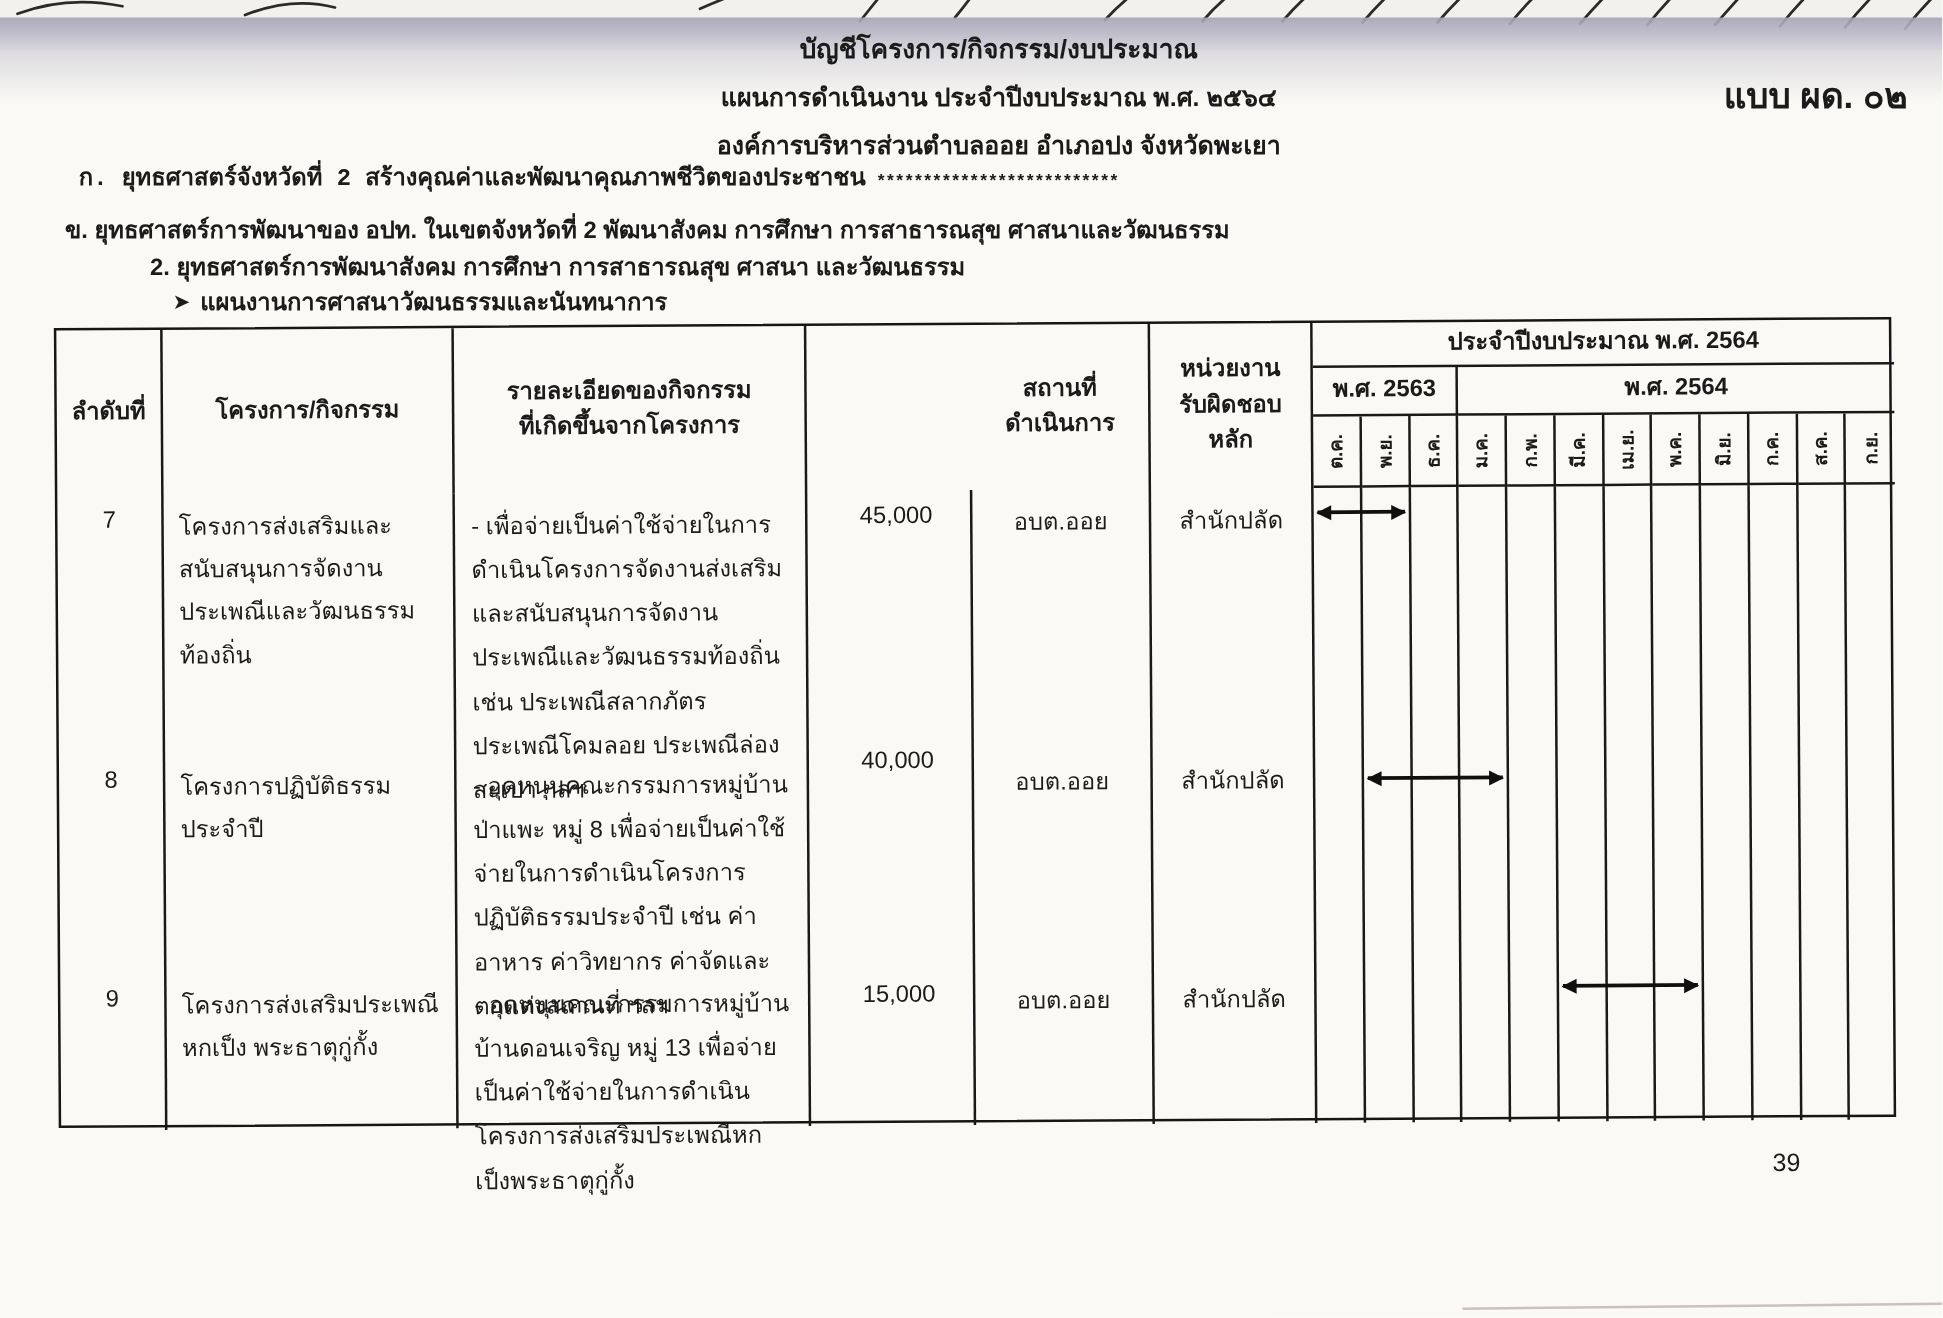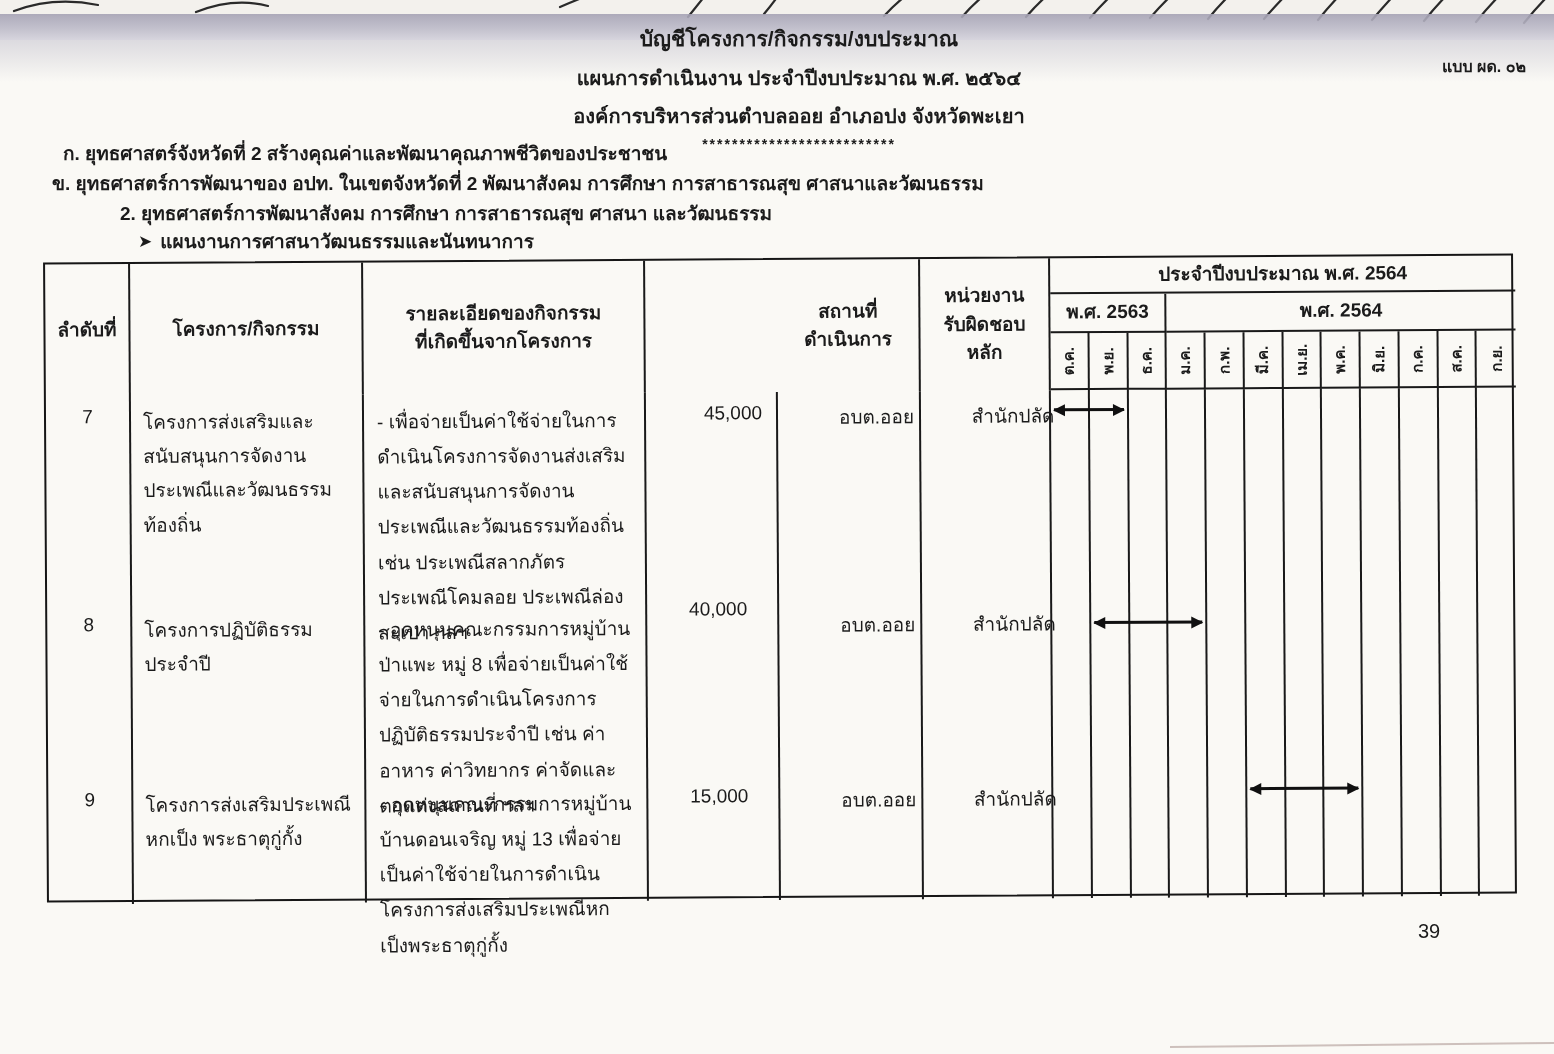--- a/index.html
+++ b/index.html
@@ -24,24 +24,24 @@
   .bottom-edge-line {
     position:absolute; left:1170px; top:1044px; width:384px; height:2px;
     background:#b5a29c; opacity:.65; transform:rotate(-0.6deg);
   }
   
   .doc-head { position:absolute; left:0; top:22px; width:100%; text-align:center;margin-left:22px; }
   .doc-head .t1 { font-size:21px; font-weight:bold; }
   .doc-head .t2 { font-size:20px; font-weight:bold; margin-top:7px; }
   .doc-head .t3 { font-size:20px; font-weight:bold; margin-top:6px; }
   .doc-head .stars { font-size:14px; font-weight:bold; letter-spacing:2px; margin-top:4px; }
-  .form-code { position:absolute; right:28px; top:54px; font-size:16px; font-weight:bold; }
+  .form-code { position:absolute; right:28px; top:54px; font-size:28px; font-weight:bold; }
   
   .strategy { position:absolute; font-size:19px; font-weight:bold; white-space:nowrap; }
-  .s-a { left:63px;  top:138px; }
+  .s-a { left:63px;  top:126px;font-family:Liberation Mono, monospace; }
   .s-b { left:52px;  top:168px; }
   .s-c { left:120px; top:198px; }
   .s-plan { left:138px; top:226px; display:flex; align-items:center; gap:8px; }
   .s-plan .bullet { font-size:17px; line-height:1; }
   
   .tbl {
     position:absolute; left:45px; top:258px; width:1470px; height:640px;
     display:grid;
     grid-template-columns:85px 233px 282px 132px 143px 130px repeat(12,38.75px);
     grid-template-rows:36px 39px 57px 508px;
@@ -68,21 +68,21 @@
   .mlabel { transform:rotate(-90deg); white-space:nowrap; font-size:15px; font-weight:bold; }
   .bcell { grid-row:4; border-right:2px solid #191919; position:relative; }
   .mcol  { grid-row:4; border-right:2px solid #191919; }
   .mcol.last { border-right:none; }
   .gantt-layer { grid-column:7 / 19; grid-row:4; position:relative; z-index:2; }
   
   .no-block   { position:absolute; width:100%; text-align:center; font-size:19px; }
   .proj-block { position:absolute; left:0; right:0; padding:0 8px 0 12px; font-size:19px; line-height:1.8; overflow-wrap:break-word; }
   .det-block  { position:absolute; left:0; right:0; padding:0 10px 0 13px; font-size:19px; line-height:1.85; overflow-wrap:break-word; }
   .budget-block { position:absolute; width:100%; box-sizing:border-box; text-align:right; padding-right:30px; font-size:19px; }
-  .place-block, .unit-block { position:absolute; width:100%; text-align:center; font-size:19px;padding-left:28px; }
+  .place-block, .unit-block { position:absolute; width:100%; text-align:center; font-size:19px; }
   
   .garrow { position:absolute; height:0; border-top:3px solid #101010; }
   .garrow::before {
     content:""; position:absolute; left:-1px; top:-7.5px; width:0; height:0;
     border-top:6px solid transparent; border-bottom:6px solid transparent;
     border-right:12px solid #101010;
   }
   .garrow::after {
     content:""; position:absolute; right:-1px; top:-7.5px; width:0; height:0;
     border-top:6px solid transparent; border-bottom:6px solid transparent;
@@ -158,21 +158,21 @@
         <div class="proj-block" style="top: 10px;">โครงการส่งเสริมและสนับสนุนการจัดงานประเพณีและวัฒนธรรมท้องถิ่น</div>
         <div class="proj-block" style="top: 218px;">โครงการปฏิบัติธรรมประจำปี</div>
         <div class="proj-block" style="top: 393px;">โครงการส่งเสริมประเพณีหกเป็ง พระธาตุกู่กั้ง</div>
       </div>
     <div class="bcell" style="grid-column:3;" id="col-detail">
         <div class="det-block" style="top: 10px;">- เพื่อจ่ายเป็นค่าใช้จ่ายในการดำเนินโครงการจัดงานส่งเสริมและสนับสนุนการจัดงานประเพณีและวัฒนธรรมท้องถิ่น เช่น ประเพณีสลากภัตร ประเพณีโคมลอย ประเพณีล่องสะเปา ฯลฯ</div>
         <div class="det-block" style="top: 218px;">- อุดหนุนคณะกรรมการหมู่บ้านป่าแพะ หมู่ 8 เพื่อจ่ายเป็นค่าใช้จ่ายในการดำเนินโครงการปฏิบัติธรรมประจำปี เช่น ค่าอาหาร ค่าวิทยากร ค่าจัดและตกแต่งสถานที่ ฯลฯ</div>
         <div class="det-block" style="top: 393px;">- อุดหนุนคณะกรรมการหมู่บ้านบ้านดอนเจริญ หมู่ 13 เพื่อจ่ายเป็นค่าใช้จ่ายในการดำเนินโครงการส่งเสริมประเพณีหกเป็งพระธาตุกู่กั้ง</div>
       </div>
     <div class="bcell" style="grid-column:4;" id="col-budget">
-        <div class="budget-block" style="top: 10px; margin-left: 16px;">45,000</div>
+        <div class="budget-block" style="top: 10px;">45,000</div>
         <div class="budget-block" style="top: 206px;">40,000</div>
         <div class="budget-block" style="top: 393px;">15,000</div>
       </div>
     <div class="bcell" style="grid-column:5;" id="col-place">
         <div class="place-block" style="top: 10px;">อบต.ออย</div>
         <div class="place-block" style="top: 218px;">อบต.ออย</div>
         <div class="place-block" style="top: 393px;">อบต.ออย</div>
       </div>
     <div class="bcell" style="grid-column:6;" id="col-unit">
         <div class="unit-block" style="top: 10px;">สำนักปลัด</div>

